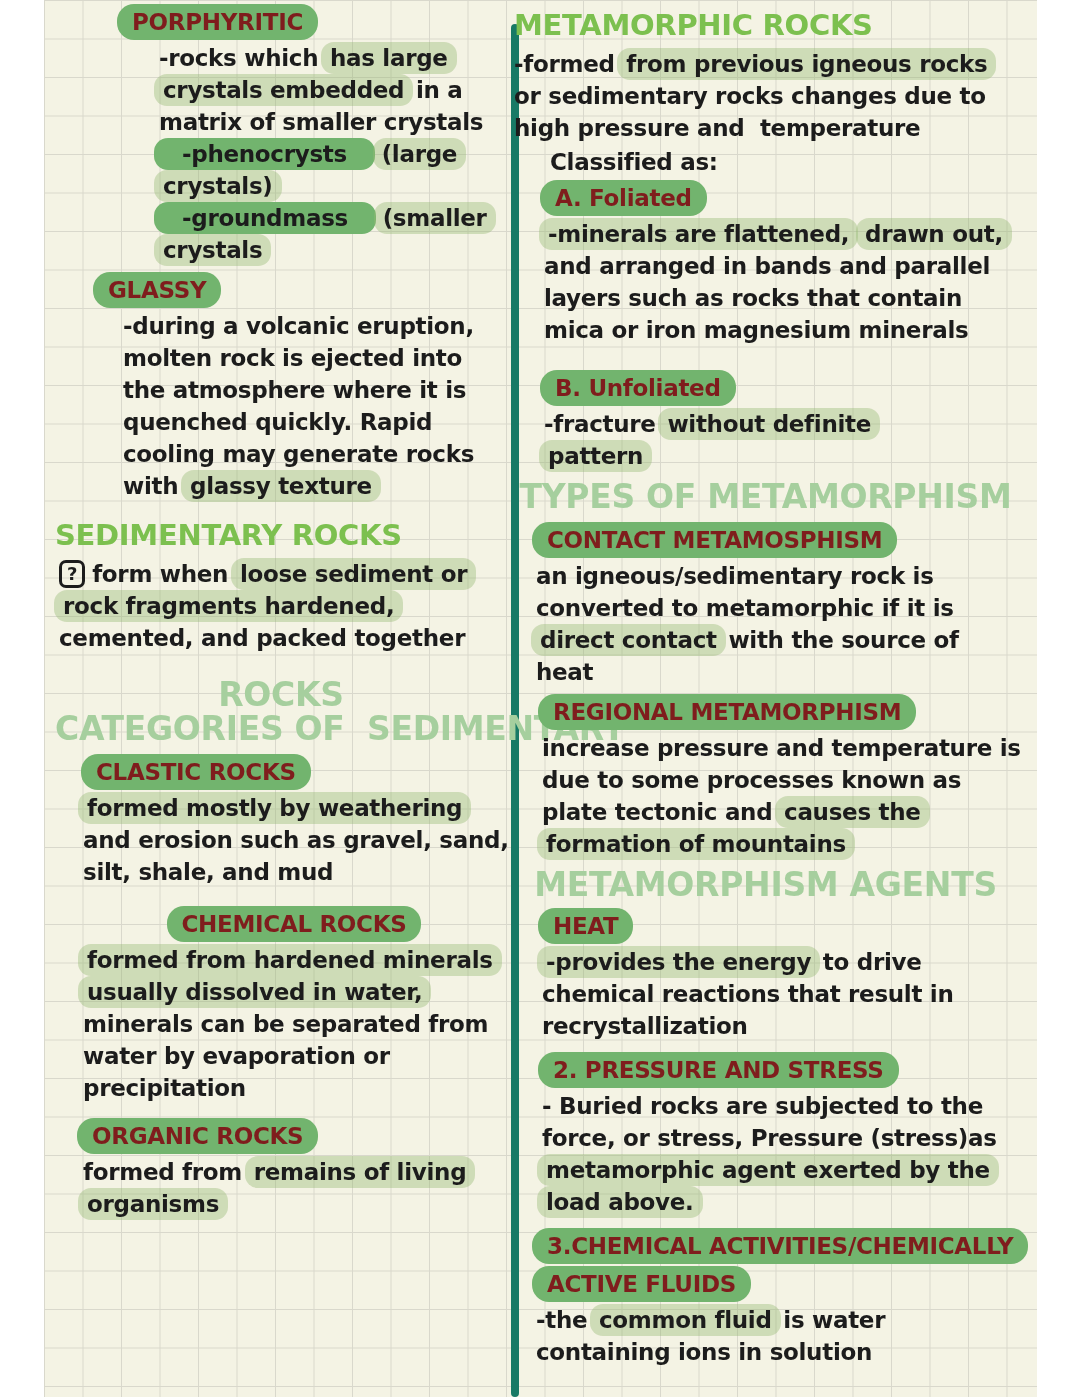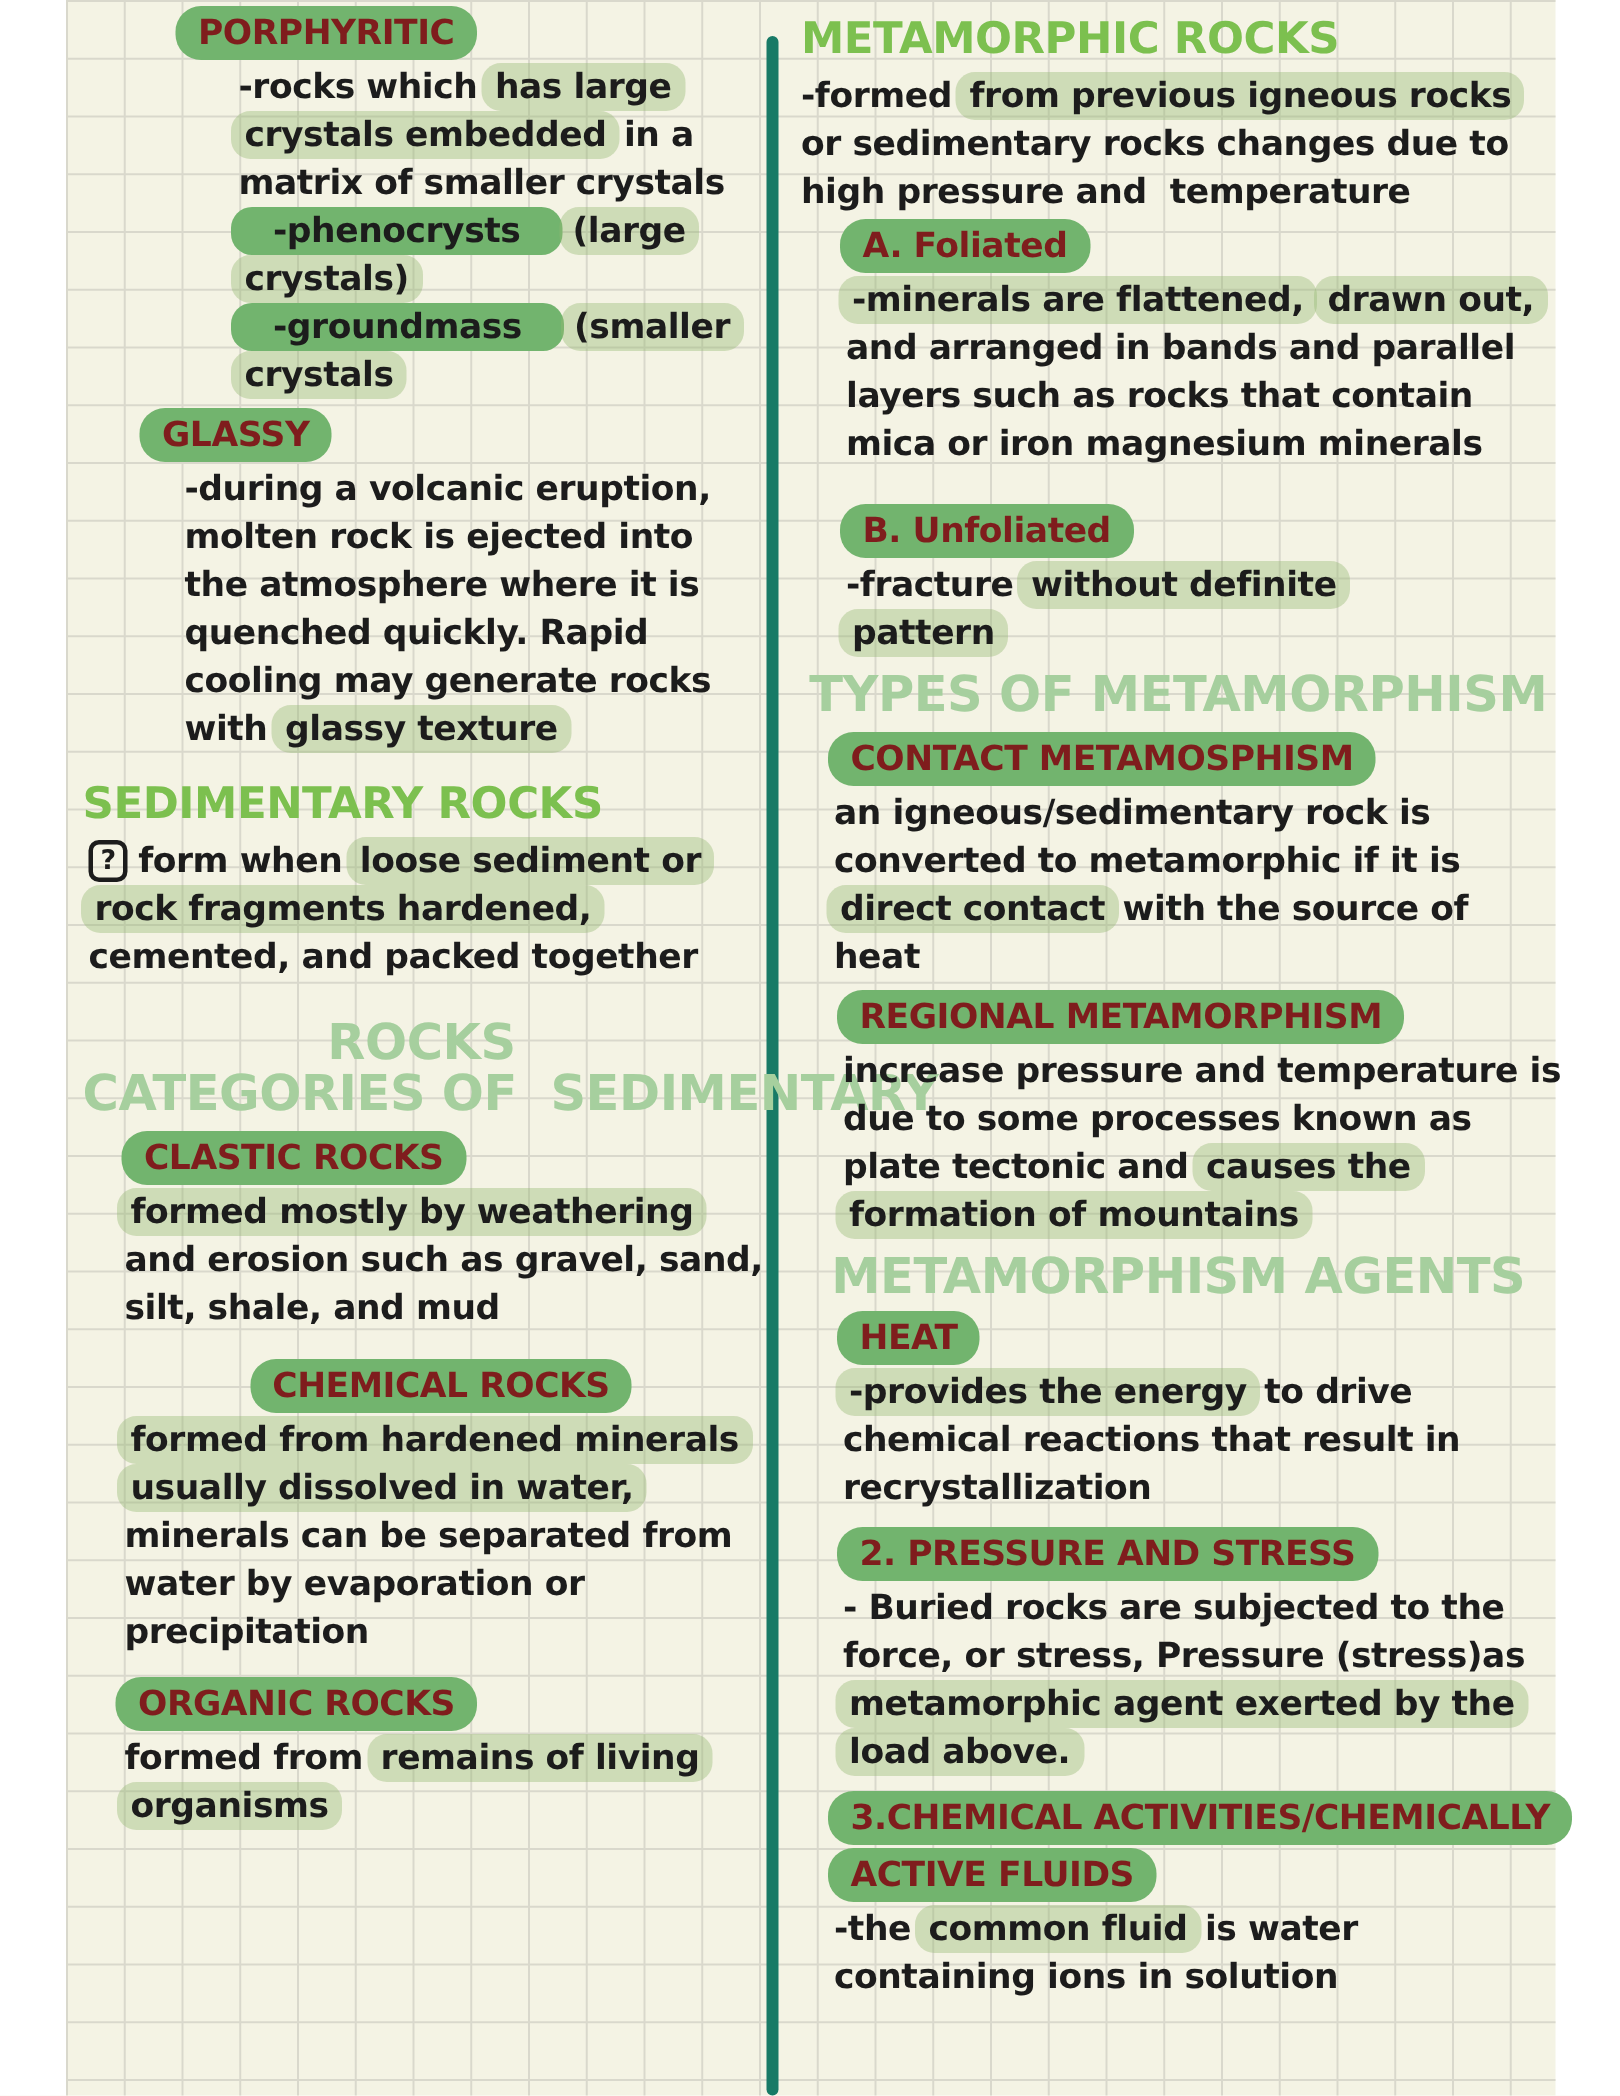--- a/index.html
+++ b/index.html
@@ -12,21 +12,21 @@
       linear-gradient(#d9d8cc 1px, transparent 1px),
       linear-gradient(90deg, #d9d8cc 1px, transparent 1px);
     background-size:38.5px 38.5px;
   }
   .divider{
     position:absolute;left:511px;top:24px;width:8px;height:1373px;
     background:#187a66;border-radius:5px;
   }
   .col{position:absolute;top:4px;}
   .col-left{left:55px;width:452px;}
-  .col-right{left:534px;width:503px;}
+  .col-right{left:514px;width:503px;}
 
   .title-green{
     color:#7cc04f;font-size:29px;font-weight:bold;line-height:34px;
     margin:4px 0 6px;letter-spacing:-0.3px;white-space:pre;
   }
   .title-pale{
     color:#a6cf9e;font-size:33px;font-weight:bold;line-height:34px;
     text-align:center;letter-spacing:-0.3px;white-space:pre;margin-bottom:4px;
   }
   .pill-row{margin-bottom:2px;}
@@ -107,20 +107,23 @@
         <div class="line"><span class="hl-light">organisms</span></div>
       </div>
     </div>
   <div class="col col-right">
       <div class="title-green" style="margin-left: 0px;">METAMORPHIC ROCKS</div>
       <div style="margin-left: 0px; margin-top: 4px;">
         <div class="line"><span>-formed </span><span class="hl-light">from previous igneous rocks</span></div>
         <div class="line"><span>or sedimentary rocks changes due to</span></div>
         <div class="line"><span>high pressure and  temperature</span></div>
       </div>
+      <div style="margin-left: 36px; margin-top: 2px;">
+        <div class="line"><span>Classified as:</span></div>
+      </div>
       <div class="pill-row" style="margin-left: 26px; margin-top: 2px;"><span class="pill">A. Foliated</span></div>
       <div style="margin-left: 30px;">
         <div class="line"><span class="hl-light">-minerals are flattened,</span><span> </span><span class="hl-light">drawn out,</span></div>
         <div class="line"><span>and arranged in bands and parallel</span></div>
         <div class="line"><span>layers such as rocks that contain</span></div>
         <div class="line"><span>mica or iron magnesium minerals</span></div>
       </div>
       <div class="spacer" style="height: 24px;"></div>
       <div class="pill-row" style="margin-left: 26px;"><span class="pill">B. Unfoliated</span></div>
       <div style="margin-left: 30px;">

